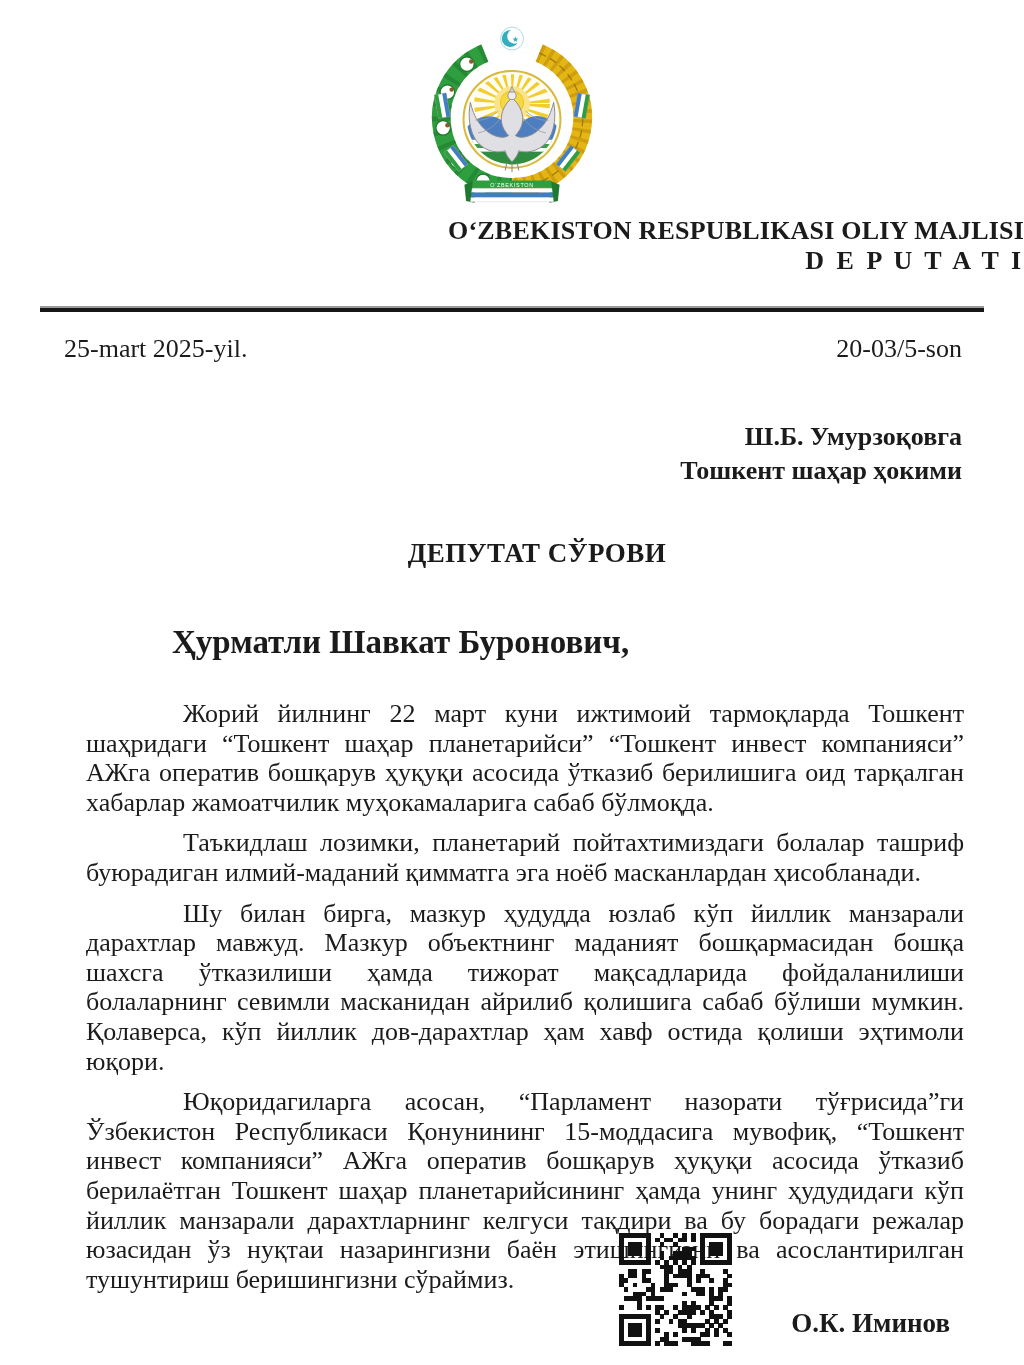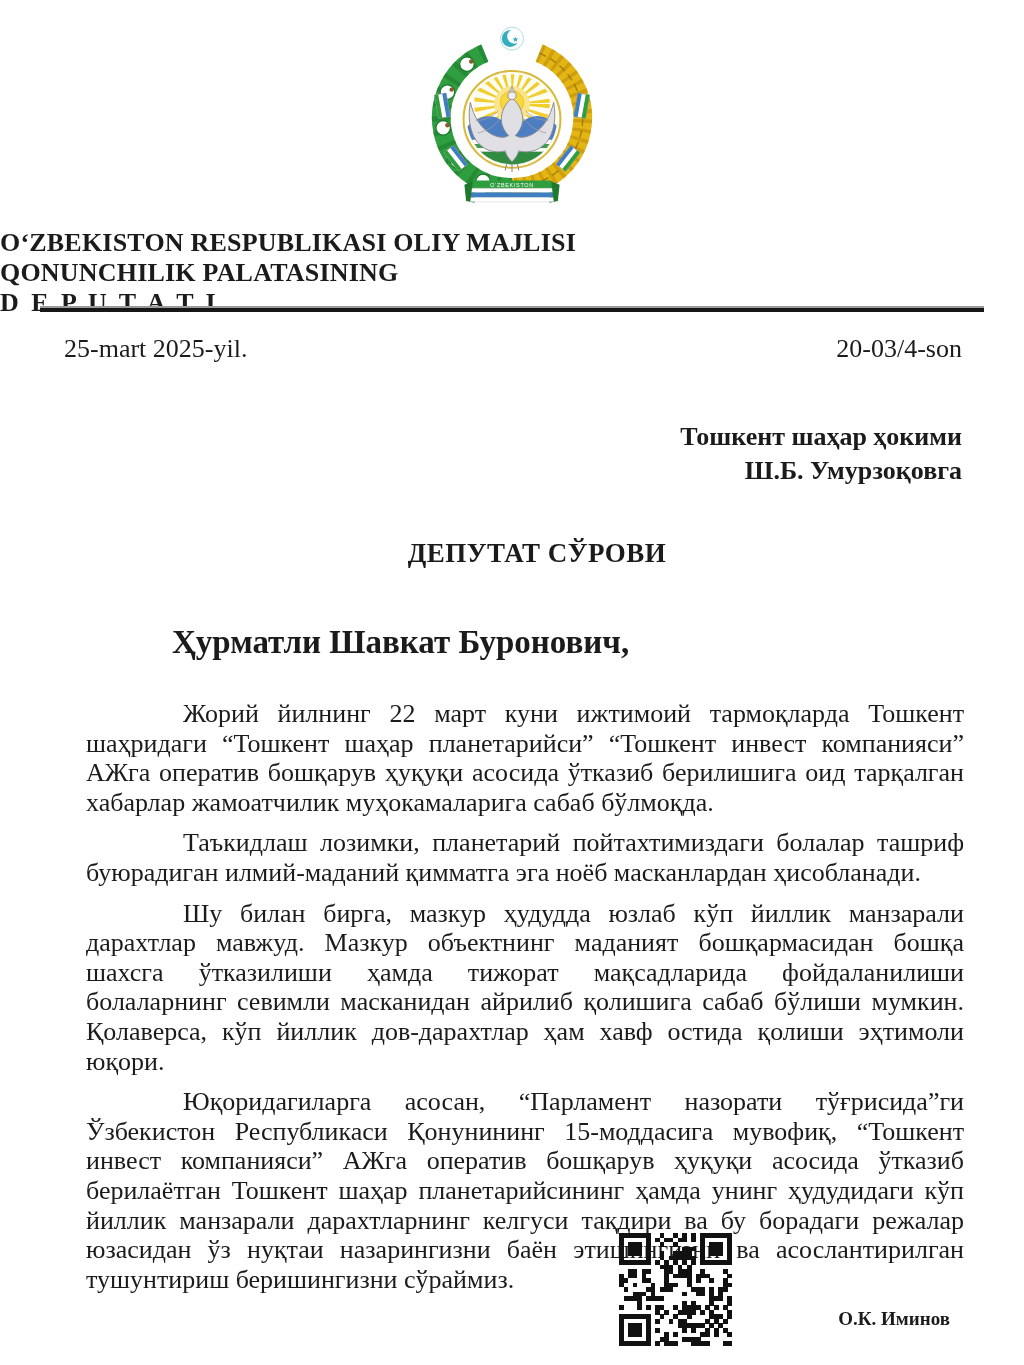--- a/index.html
+++ b/index.html
@@ -7,22 +7,22 @@
   .page {
     position:relative; width:1024px; height:1365px; margin:0 auto;
     background:#fff; color:#1b1b1b; overflow:hidden;
     font-family:"Liberation Serif","DejaVu Serif",serif;
   }
   .emblem {
     position:absolute; top:24px; left:50%; transform:translateX(-50%);
     width:170px; height:189px;
   }
   .org-header {
-    position:absolute; top:228px; left:0; width:100%;
-    text-align:left; font-weight:bold; font-size:26px; line-height:30px;
+    position:absolute; top:216px; left:0; width:100%;
+    text-align:right; font-weight:bold; font-size:26px; line-height:30px;
     letter-spacing:0.2px;
   }
   .org-header .spaced { letter-spacing:3px; }
   .rule {
     position:absolute; top:306px; left:40px; right:40px; height:3px;
     border-top:2px solid #9a9a9a; border-bottom:4px solid #161616;
     background:#fff;
   }
   .meta {
     position:absolute; top:334px; left:64px; right:62px;
@@ -45,21 +45,21 @@
   .body-text {
     position:absolute; top:688px; left:75px; width:900px;
     font-size:26px; line-height:29.6px; text-align:justify;
   }
   .body-text p { text-indent:97px; margin:11px; }
   .qr {
     position:absolute; top:1233px; left:619px; width:113px; height:113px;
   }
   .signature {
     position:absolute; top:1308px; right:74px;
-    font-weight:bold; font-size:19px;
+    font-weight:bold; font-size:27px;
   }
 </style>
 </head>
 <body>
 
 <div class="page">
 
   <svg class="emblem" viewBox="0 0 200 222" xmlns="http://www.w3.org/2000/svg">
     <defs>
       <clipPath id="discClip">
@@ -145,34 +145,33 @@
     <g>
       <circle cx="100" cy="17" r="13.5" fill="#fff" stroke="#9fd6de" stroke-width="1"></circle>
       <circle cx="98" cy="17" r="10" fill="#35ADBD"></circle>
       <circle cx="103" cy="14.4" r="8.6" fill="#fff"></circle>
       <text x="104" y="21.5" text-anchor="middle" font-size="9" fill="#35ADBD" font-family="DejaVu Sans, sans-serif">★</text>
     </g>
   </svg>
 
   <div class="org-header">
     <div>O‘ZBEKISTON RESPUBLIKASI OLIY MAJLISI</div>
-    <div>QONUNCHILIK PALATASINING</div>
     <div class="spaced">D E P U T A T I</div>
   </div>
 
   <div class="rule"></div>
 
   <div class="meta">
     <span>25-mart 2025-yil.</span>
-    <span>20-03/4-son</span>
+    <span>20-03/5-son</span>
   </div>
 
   <div class="addressee">
+    <div>Ш.Б. Умурзоқовга</div>
     <div>Тошкент шаҳар ҳокими</div>
-    <div>Ш.Б. Умурзоқовга</div>
   </div>
 
   <div class="doc-title">ДЕПУТАТ СЎРОВИ</div>
 
   <div class="salutation">Ҳурматли Шавкат Буронович,</div>
 
   <div class="body-text">
     <p>Жорий йилнинг 22 март куни ижтимоий тармоқларда Тошкент шаҳридаги “Тошкент шаҳар планетарийси” “Тошкент инвест компанияси” АЖга оператив бошқарув ҳуқуқи асосида ўтказиб берилишига оид тарқалган хабарлар жамоатчилик муҳокамаларига сабаб бўлмоқда.</p>
     <p>Таъкидлаш лозимки, планетарий пойтахтимиздаги болалар ташриф буюрадиган илмий-маданий қимматга эга ноёб масканлардан ҳисобланади.</p>
     <p>Шу билан бирга, мазкур ҳудудда юзлаб кўп йиллик манзарали дарахтлар мавжуд. Мазкур объектнинг маданият бошқармасидан бошқа шахсга ўтказилиши ҳамда тижорат мақсадларида фойдаланилиши болаларнинг севимли масканидан айрилиб қолишига сабаб бўлиши мумкин. Қолаверса, кўп йиллик дов-дарахтлар ҳам хавф остида қолиши эҳтимоли юқори.</p>

